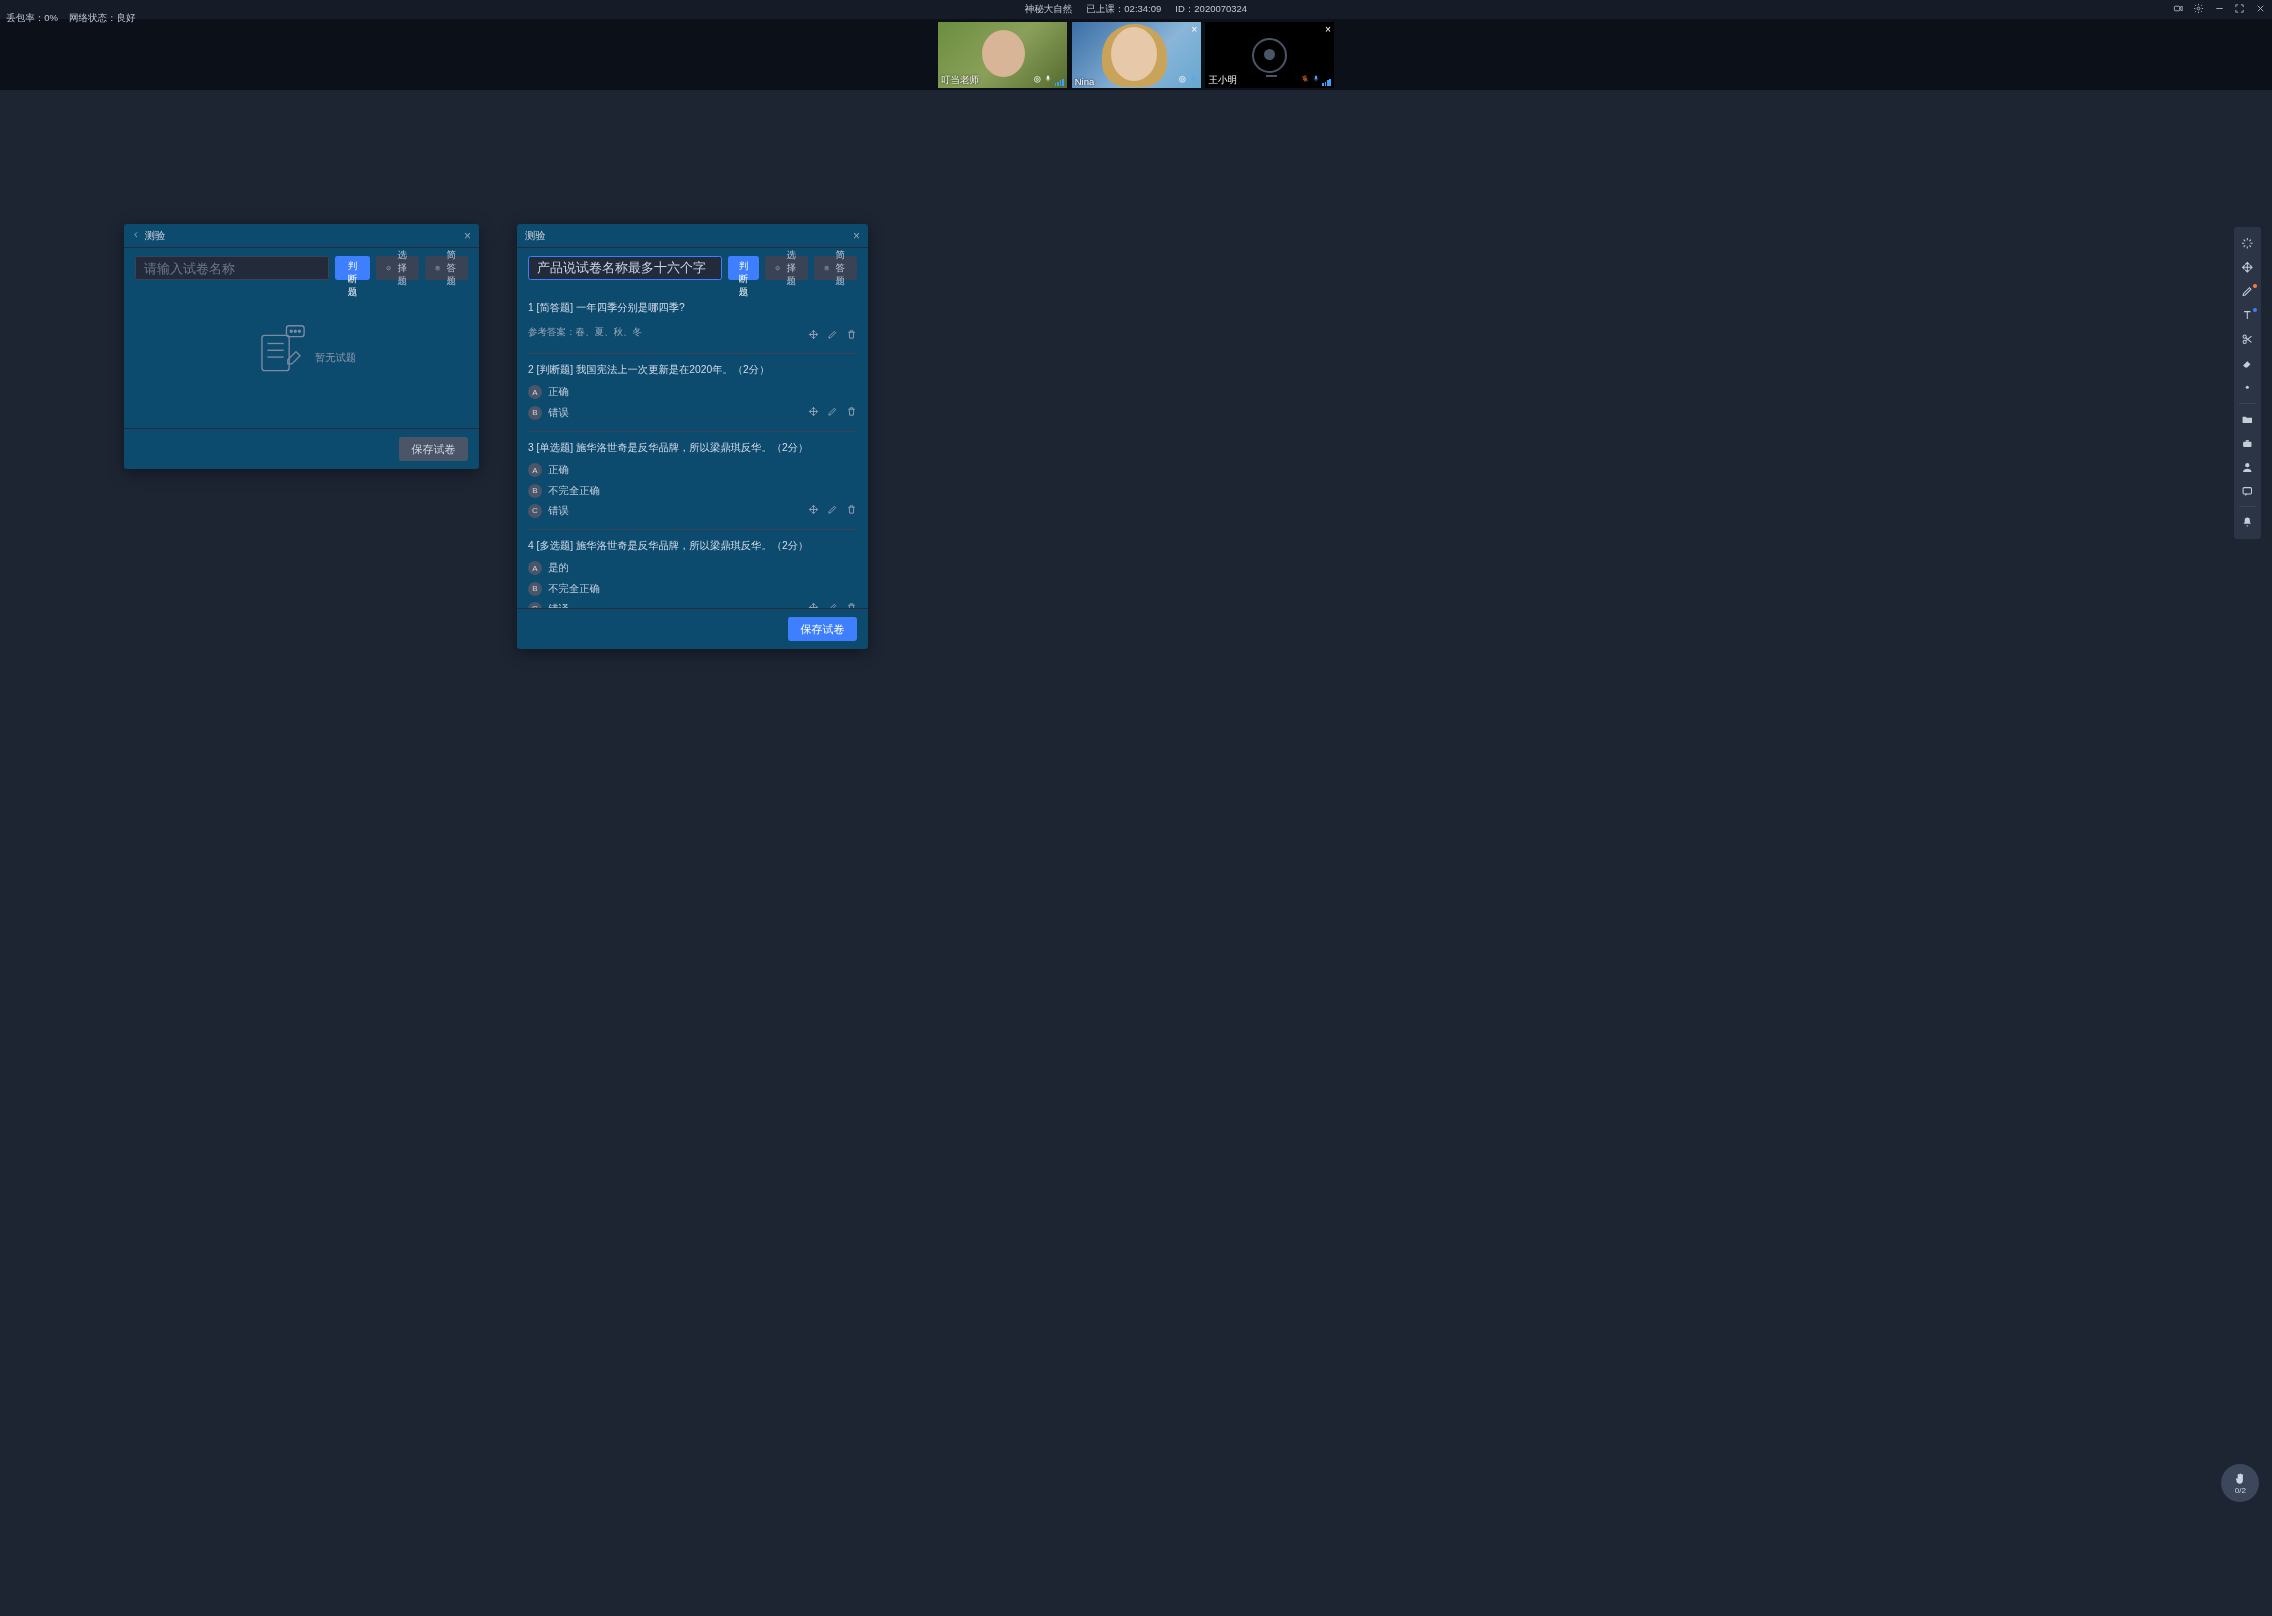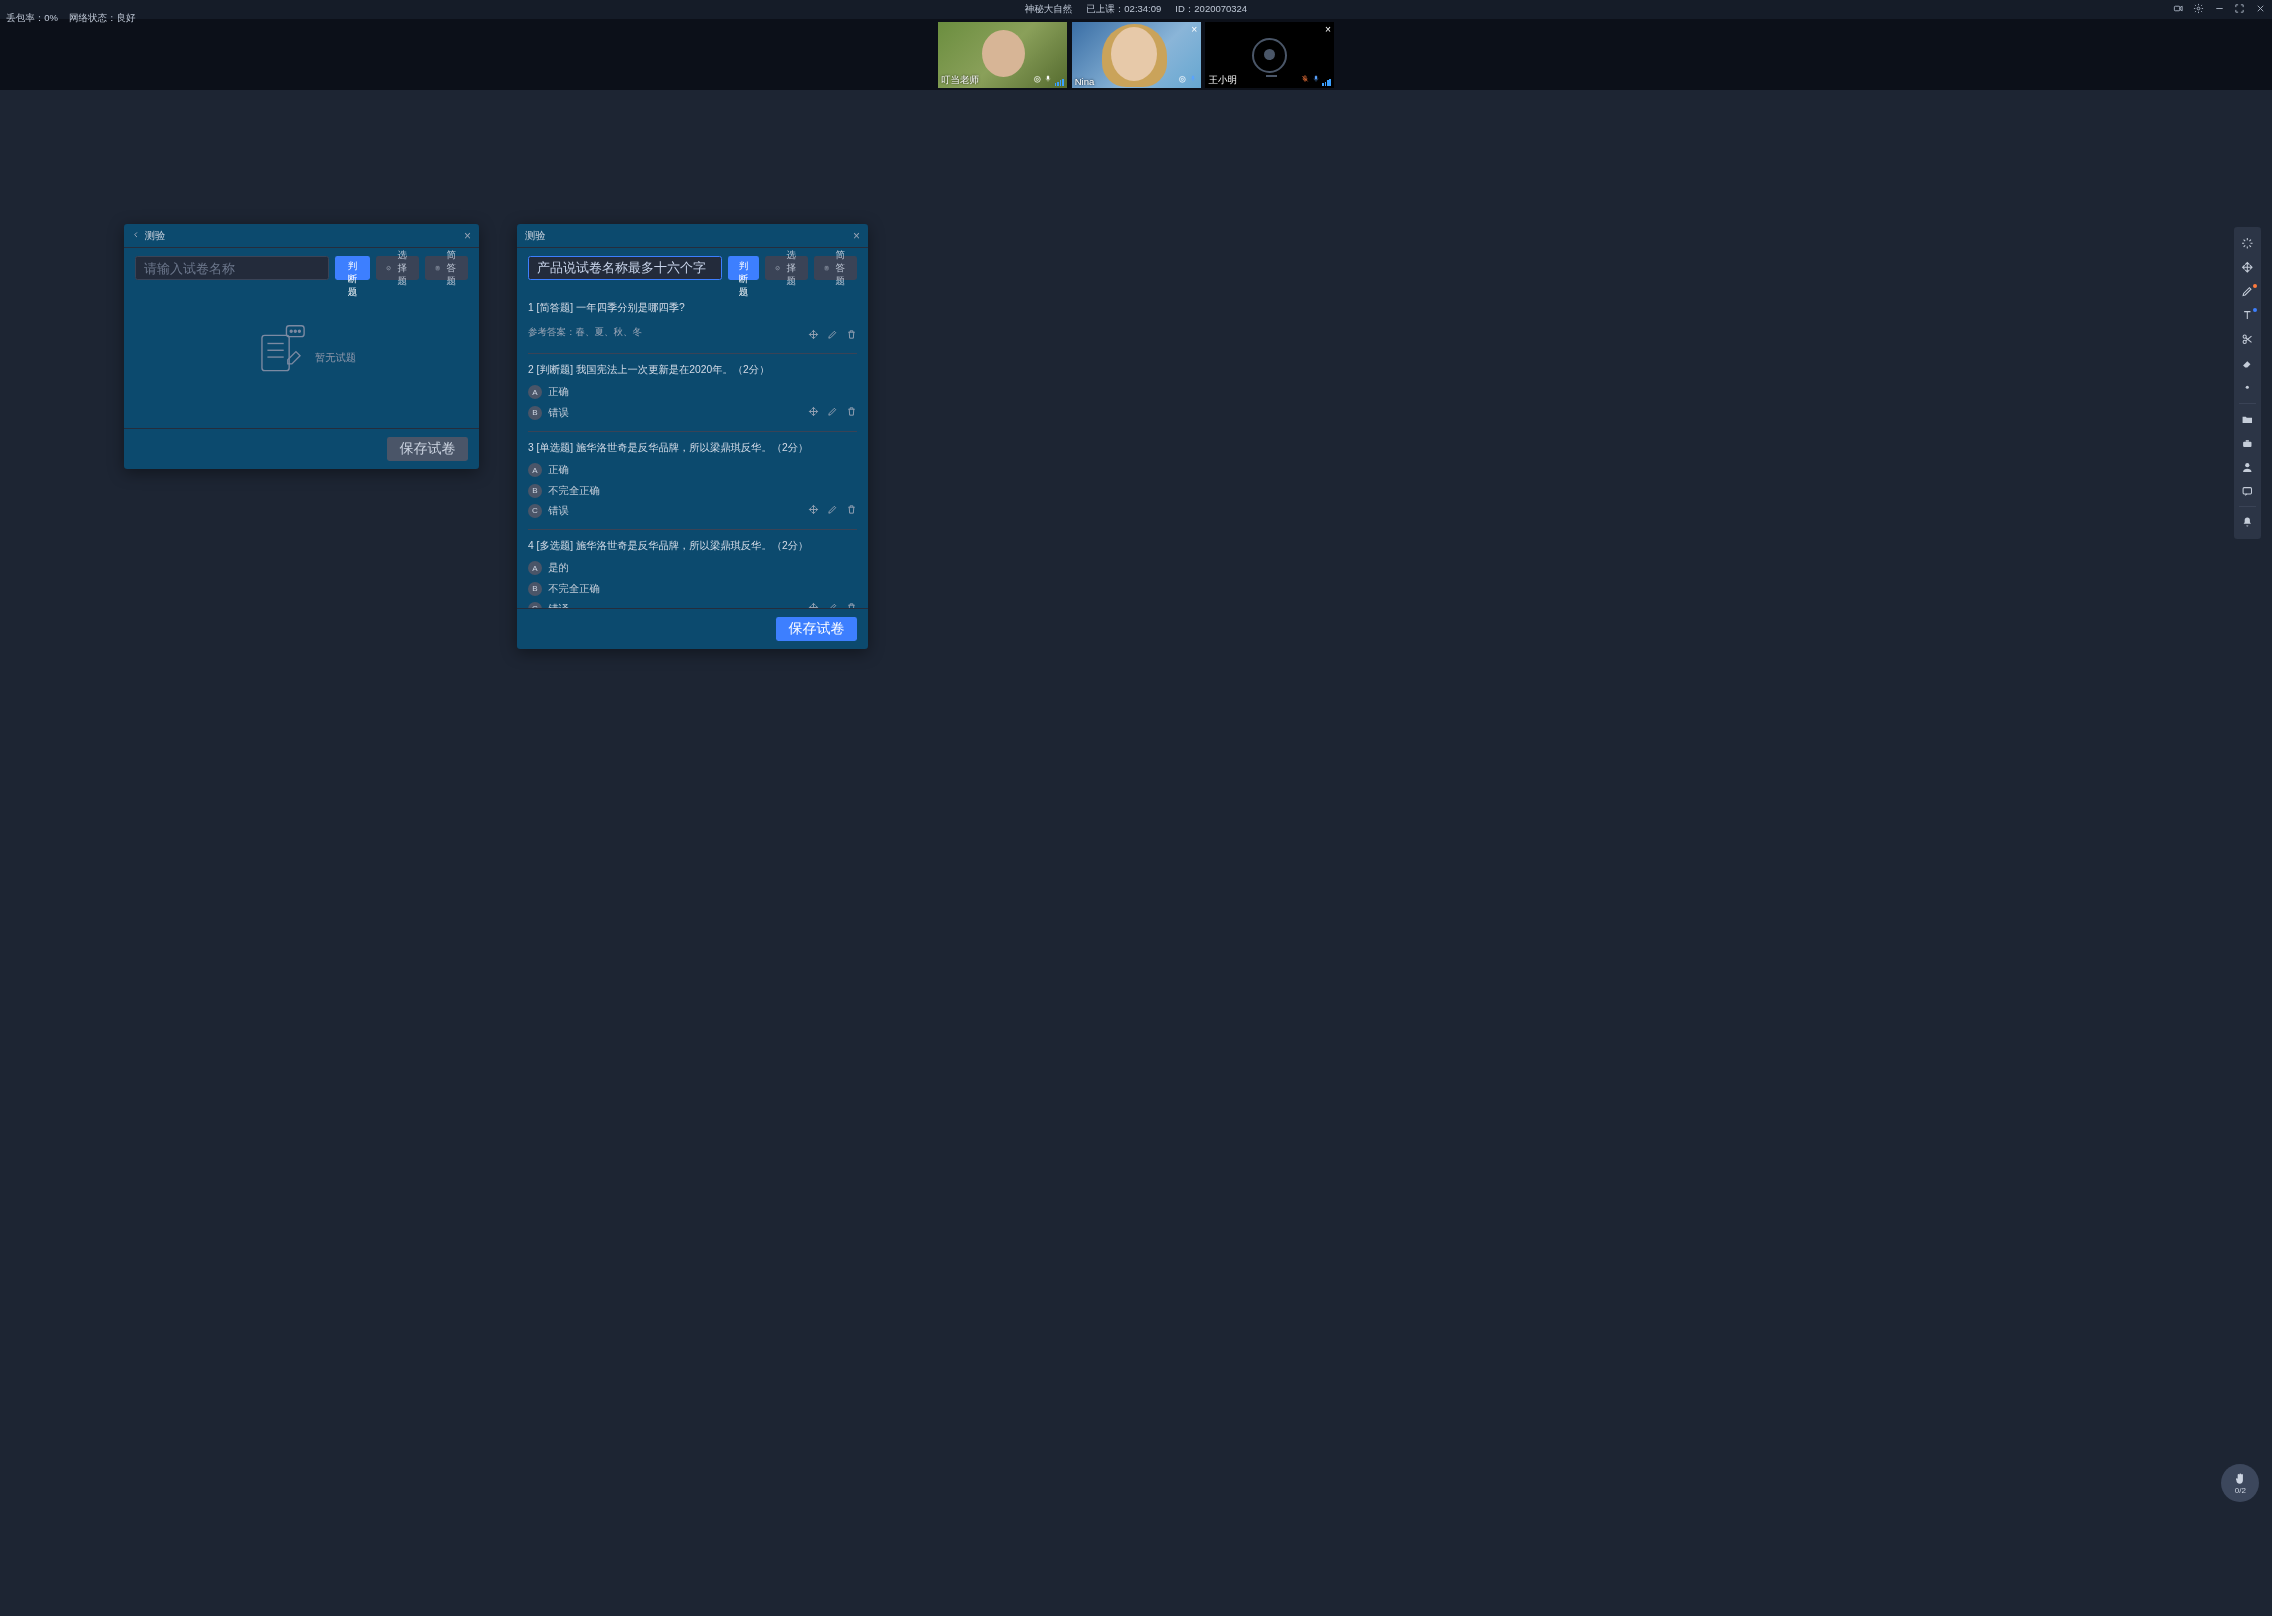--- a/index.html
+++ b/index.html
@@ -119,21 +119,21 @@
   .empty-body{flex:1; display:flex; align-items:center; justify-content:center; color:#8a94a8;}
   .empty-body .illus{margin-bottom:9.5px; position:relative; width:68px; height:68px;}
   .empty-body .illus svg{stroke:#7c8aa2; fill:none; stroke-width:2;}
 
   .panel-footer{
     padding:8px 11px; display:flex; justify-content:flex-end;
     border-top:0.8px solid #252d3c;
   }
   .save-btn{
     height:24px; padding:0 12.6px; border:none; border-radius:2.4px;
-    font-size:14px; cursor:pointer;
+    font-size:11px; cursor:pointer;
   }
   .save-btn.muted{background:#4a5568; color:#cdd5e2;}
   .save-btn.primary{background:#3d7fff; color:#fff;}
 
   .question-list{
     flex:1; overflow-y:auto; padding:3.2px 11px 8px;
     scrollbar-width:thin; scrollbar-color:#4a5568 transparent;
   }
   .question-list::-webkit-scrollbar{width:4.7px;}
   .question-list::-webkit-scrollbar-thumb{background:#4a5568; border-radius:2.4px;}

